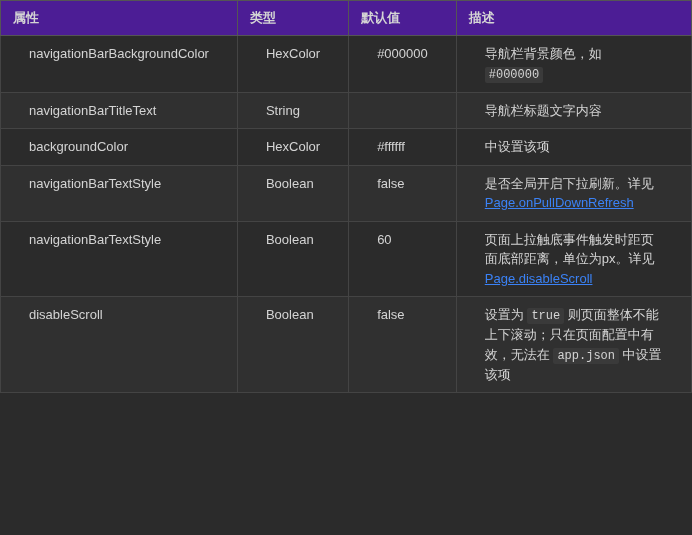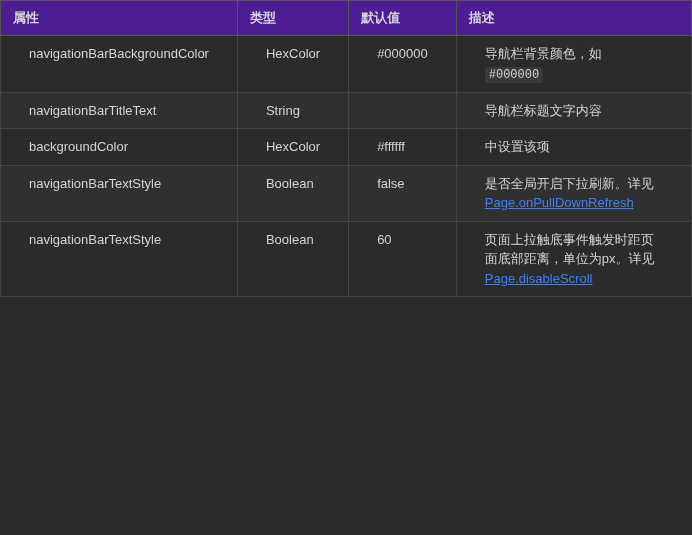--- a/index.html
+++ b/index.html
@@ -126,15 +126,21 @@
           <td class="col-type">Boolean</td>
           <td class="col-default">false</td>
           <td class="col-desc">是否全局开启下拉刷新。详见<br><span class="link-text">Page.onPullDownRefresh</span></td>
         </tr>
         <tr>
           <td class="col-property">navigationBarTextStyle</td>
           <td class="col-type">Boolean</td>
           <td class="col-default">60</td>
           <td class="col-desc">页面上拉触底事件触发时距页面底部距离，单位为px。详见<br><span class="link-text">Page.disableScroll</span></td>
         </tr>
+        <tr>
+          <td class="col-property">disableScroll</td>
+          <td class="col-type">Boolean</td>
+          <td class="col-default">false</td>
+          <td class="col-desc">设置为 <span class="inline-code">true</span> 则页面整体不能上下滚动；只在页面配置中有效，无法在 <span class="inline-code">app.json</span> 中设置该项</td>
+        </tr>
       </tbody>
   </table>
 </div>
 
 </body></html>

